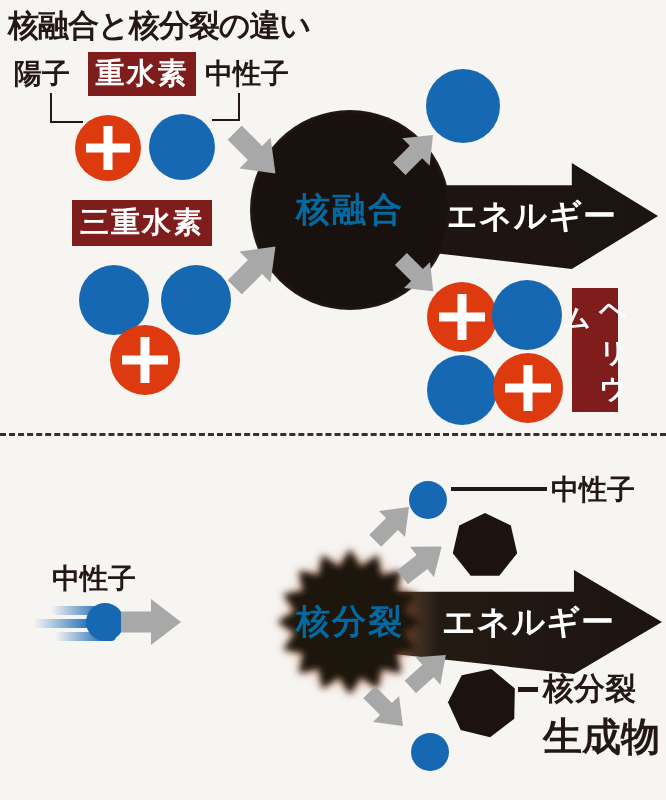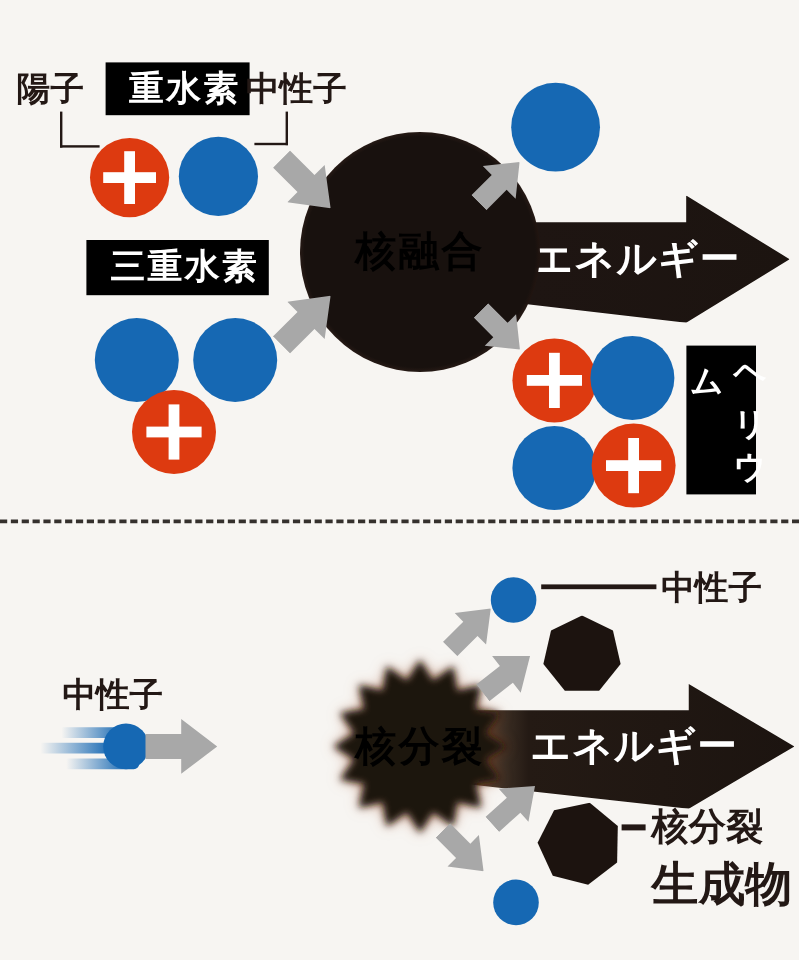--- a/index.html
+++ b/index.html
@@ -6,23 +6,23 @@
   body{background:#e9e7e4;}
   #stage{
     position:relative;width:666px;height:800px;margin:0 auto;
     background:#f7f5f2;overflow:hidden;
     font-family:"Liberation Sans","DejaVu Sans",sans-serif;color:#231815;
   }
   .abs{position:absolute;}
   
   .title{font-size:31px;font-weight:700;letter-spacing:-1px;}
   .serif-label{font-family:"Liberation Serif","DejaVu Serif",serif;font-weight:700;font-size:28px;color:#231815;white-space:nowrap;}
-  .graybox{background:#000000;color:#ffffff;font-weight:700;display:flex;align-items:center;justify-content:center;padding-left:12px;}
+  .graybox{background:#7f1d1d;color:#ffffff;font-weight:700;display:flex;align-items:center;justify-content:center;}
   .graybox.h{font-size:29px;letter-spacing:2px;}
-  .reaction-label{color:#000000;font-weight:700;font-size:34px;letter-spacing:2px;white-space:nowrap;z-index:6;}
+  .reaction-label{color:#0369a1;font-weight:700;font-size:34px;letter-spacing:2px;white-space:nowrap;z-index:6;}
   .energy-label{position:absolute;color:#ffffff;font-weight:700;font-size:33px;letter-spacing:1px;top:50%;transform:translateY(-50%);white-space:nowrap;}
   
   .particle{border-radius:50%;}
   .neutron{background:#1668b3;}
   .proton{background:#dd3a10;}
   .plus{position:absolute;left:50%;top:50%;transform:translate(-50%,-50%);}
   .plus .pbar-h{position:absolute;left:50%;top:50%;transform:translate(-50%,-50%);background:#ffffff;}
   .plus .pbar-v{position:absolute;left:50%;top:50%;transform:translate(-50%,-50%);background:#ffffff;}
   
   .garrow{background:#a8a8a8;clip-path:polygon(0 30%,50% 30%,50% 6%,100% 50%,50% 94%,50% 70%,0 70%);z-index:4;}
@@ -42,20 +42,21 @@
   .divider{height:0;border-top:3px dashed #35302d;}
   .pointer-line{background:#231815;}
   .streak{border-radius:5px;background:linear-gradient(to left,#1668b3 15%,rgba(22,104,179,0) 95%);}
   .heptagon{fill:#1c130f;}
 </style>
 </head>
 <body>
 
 <div id="stage">
 
+  <div class="abs title" style="left:8px;top:5px;">核融合と核分裂の違い</div>
 
   <div class="abs serif-label" style="left:14px;top:55px;">陽子</div>
   <div class="abs graybox h" style="left:88px;top:52px;width:108px;height:44px;">重水素</div>
   <div class="abs serif-label" style="left:205px;top:55px;">中性子</div>
 
   <div class="abs bracket-l" style="left:50px;top:93px;width:31px;height:28px;"></div>
   <div class="abs bracket-r" style="left:212px;top:93px;width:26px;height:26px;"></div>
 
   <div class="abs particle proton" style="left:75px;top:115px;width:66px;height:66px;">
     <div class="plus" style="width:66px;height:66px;">

